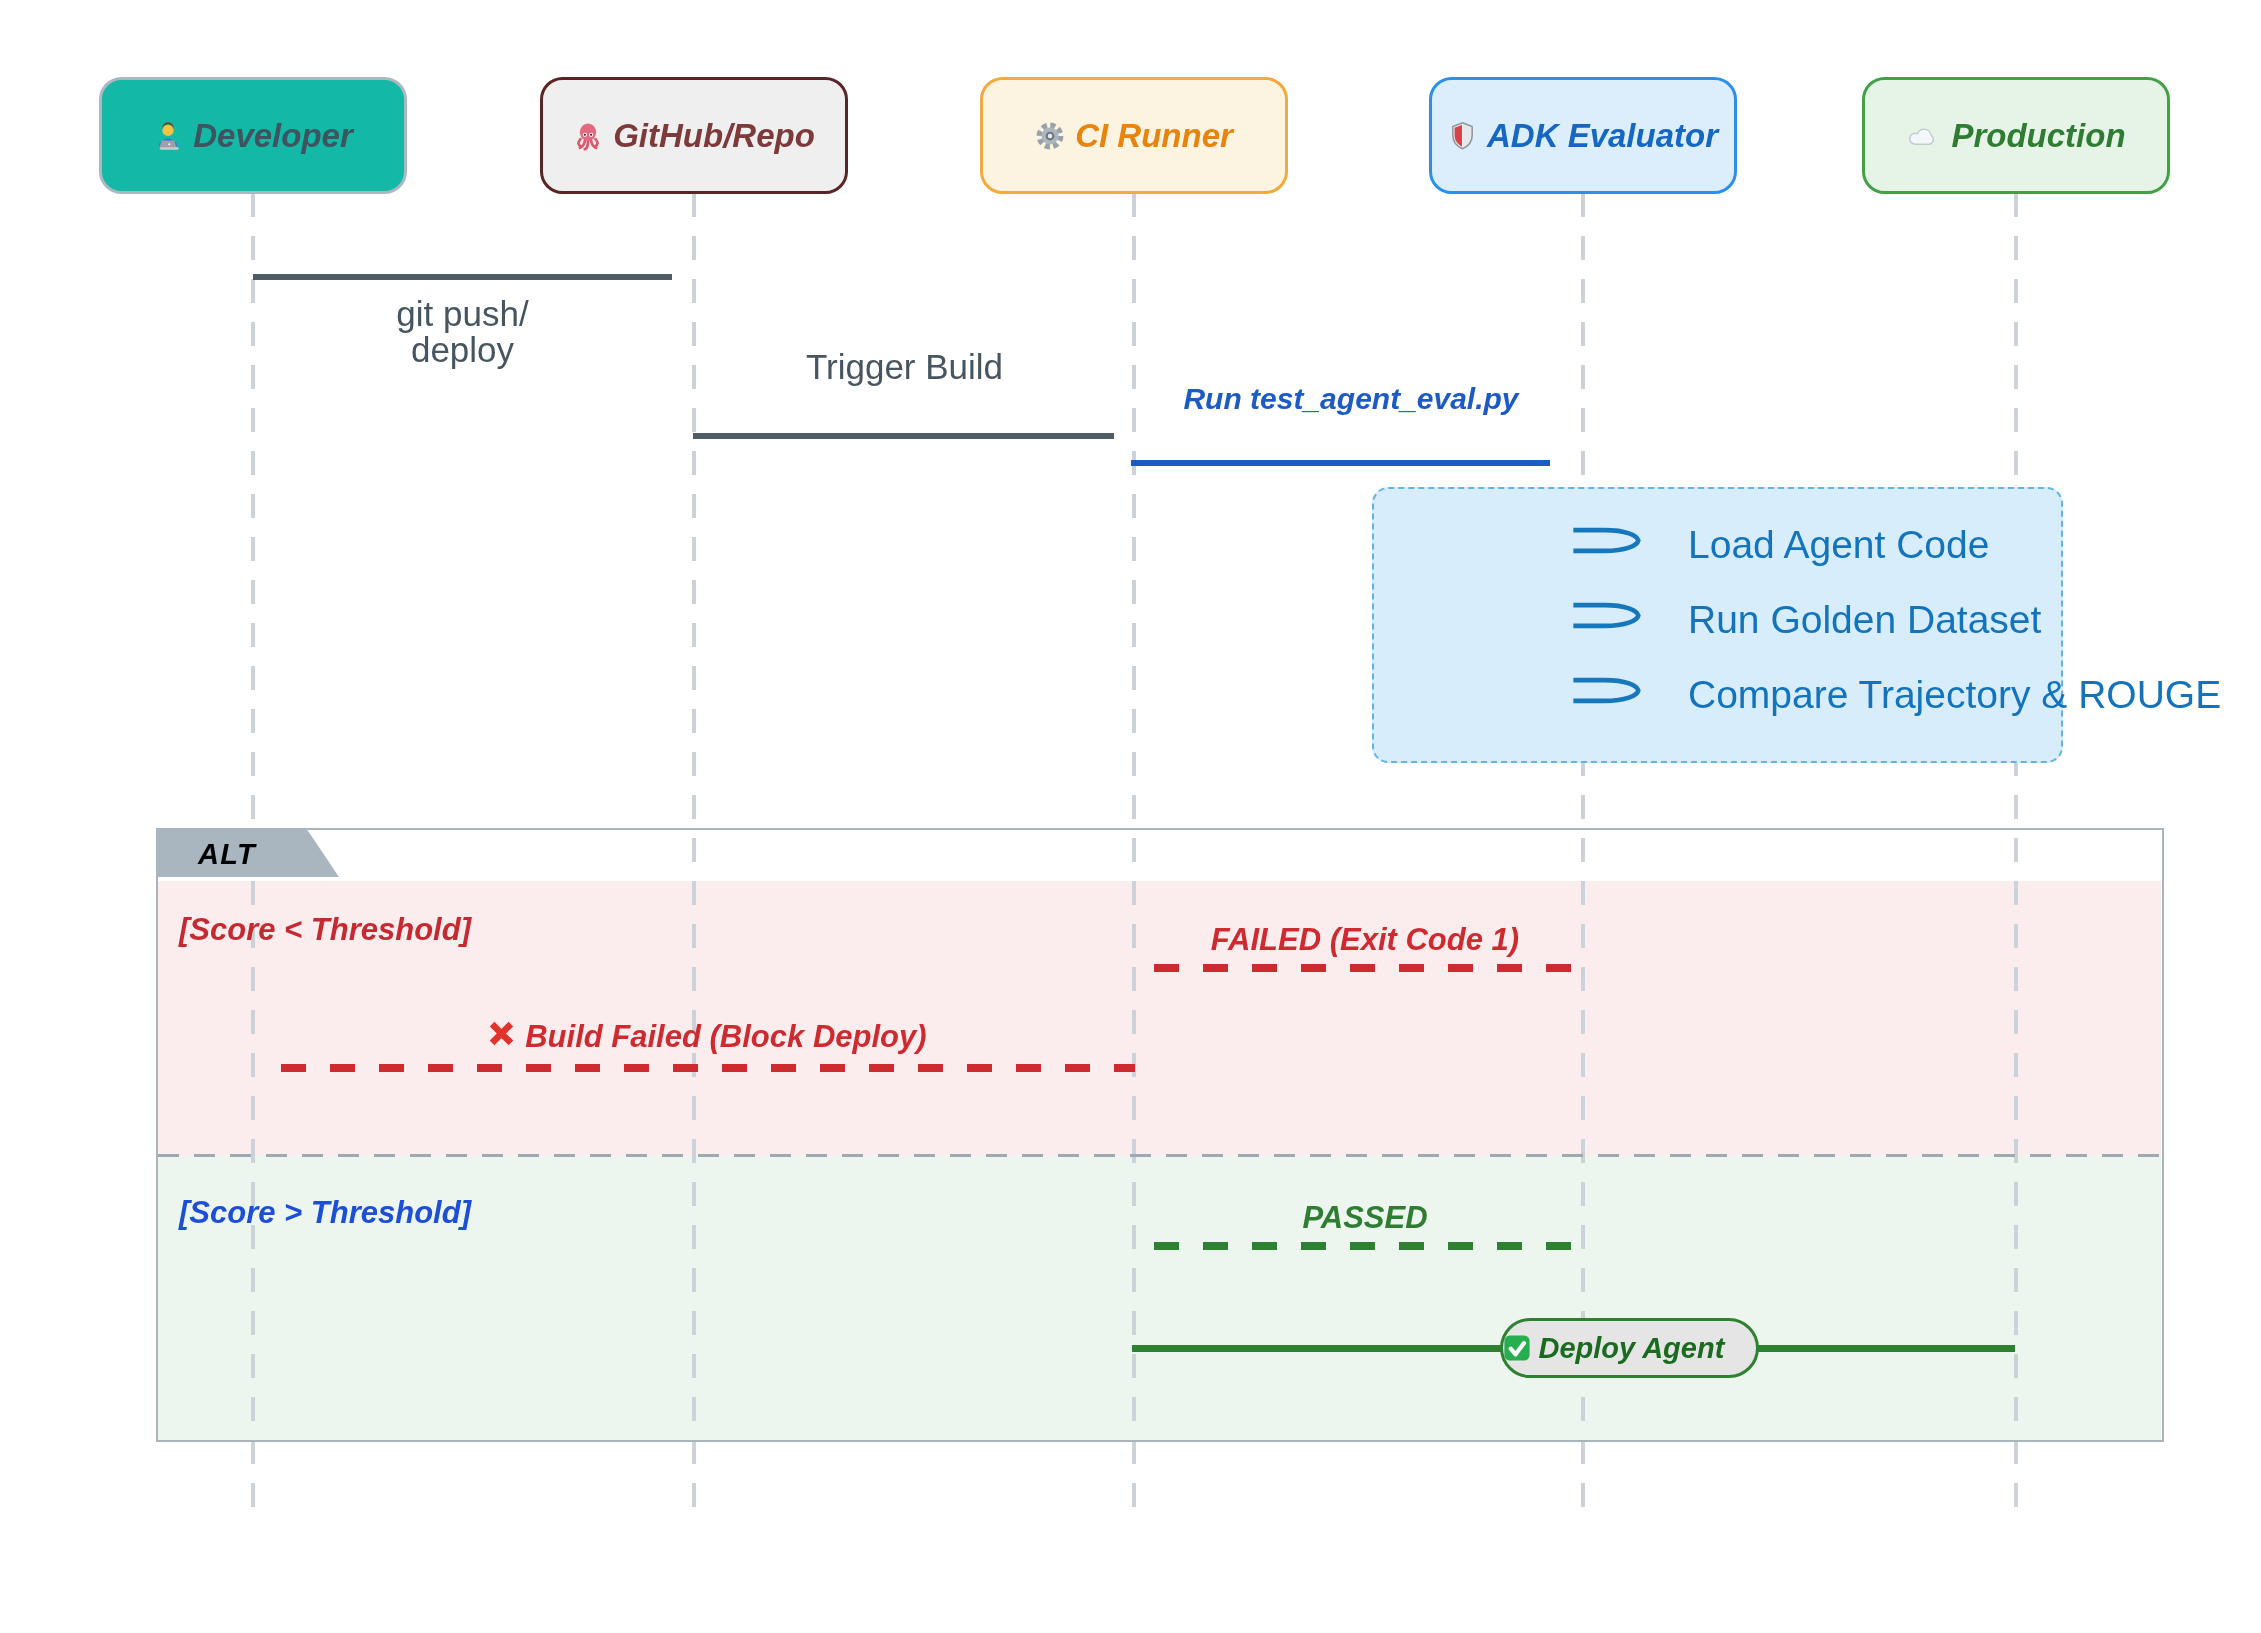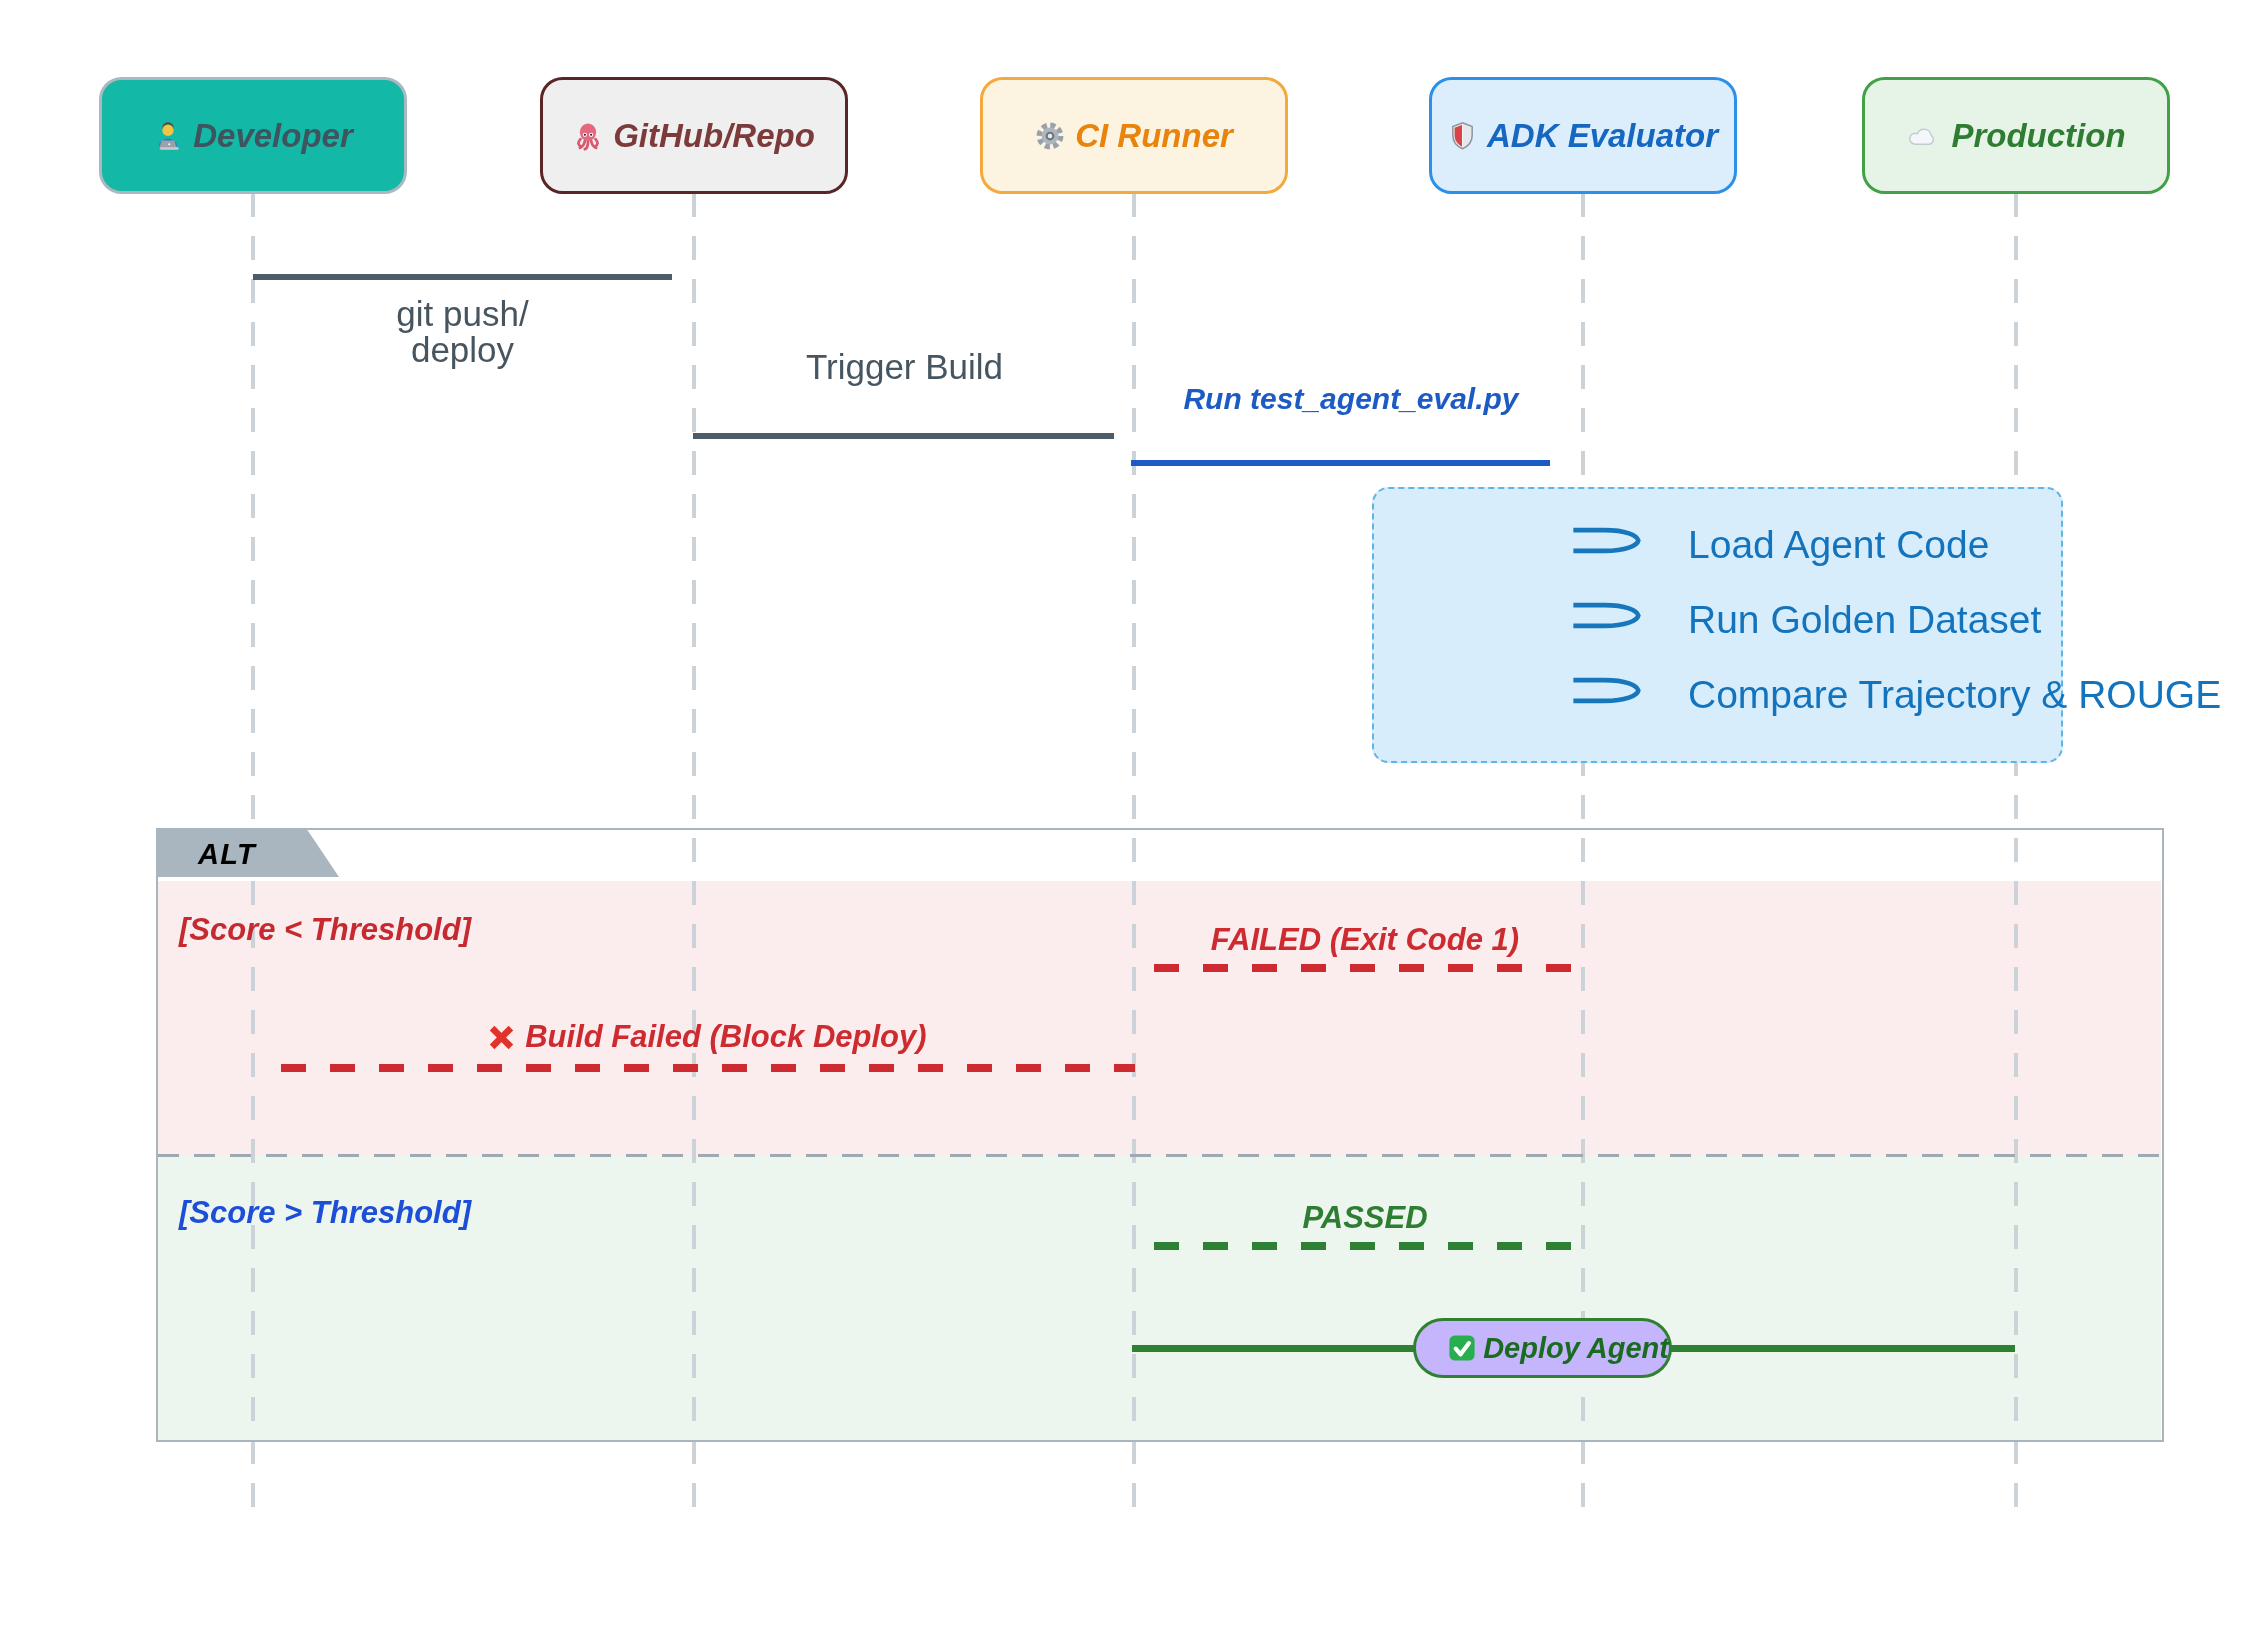--- a/index.html
+++ b/index.html
@@ -62,26 +62,26 @@
   .sec-green{position:absolute;left:158px;top:1156px;width:2003px;height:284px;background:#EDF5EF;z-index:1;}
   .sec-divider{position:absolute;left:158px;top:1154px;width:2003px;height:3.1px;z-index:3;
     background:repeating-linear-gradient(90deg,#9EA9B1 0 21.4px,transparent 21.4px 36px);}
   .cond{position:absolute;left:179px;font-size:31px;font-weight:bold;font-style:italic;z-index:4;white-space:nowrap;}
   .cond.red{color:#C42A30;}
   .cond.green{color:#1d4ed8;}
   .rlabel{position:absolute;text-align:center;font-size:31px;font-weight:bold;font-style:italic;z-index:4;white-space:nowrap;}
   .rlabel.red{color:#CE2B31;}
   .rlabel.green{color:#2E7D32;}
   .build-label{position:absolute;left:393px;top:1019px;width:628px;display:flex;
-    align-items:center;justify-content:center;gap:8.8px;z-index:4;}
+    justify-content:center;gap:8.8px;z-index:4;}
   .build-label .txt{font-size:31px;font-weight:bold;font-style:italic;color:#CE2B31;white-space:nowrap;}
   
-  .pill{position:absolute;left:1413px;top:1318px;width:259px;height:60px;border-radius:31px;
-    background:#c4b5fd;border:3.1px solid #2F8132;box-sizing:border-box;z-index:6;
-    display:flex;align-items:center;justify-content:flex-end;gap:7.5px;}
+  .pill{position:absolute;left:1500px;top:1318px;width:259px;height:60px;border-radius:31px;
+    background:#e5e5e5;border:3.1px solid #2F8132;box-sizing:border-box;z-index:6;
+    display:flex;align-items:center;justify-content:flex-start;gap:7.5px;}
   .pill .txt{font-size:29px;font-weight:bold;font-style:italic;color:#1A6B20;white-space:nowrap;}
 </style>
 </head>
 <body>
 
 <div id="canvas">
 
   <div class="sec-pink"></div>
   <div class="sec-green"></div>
 

